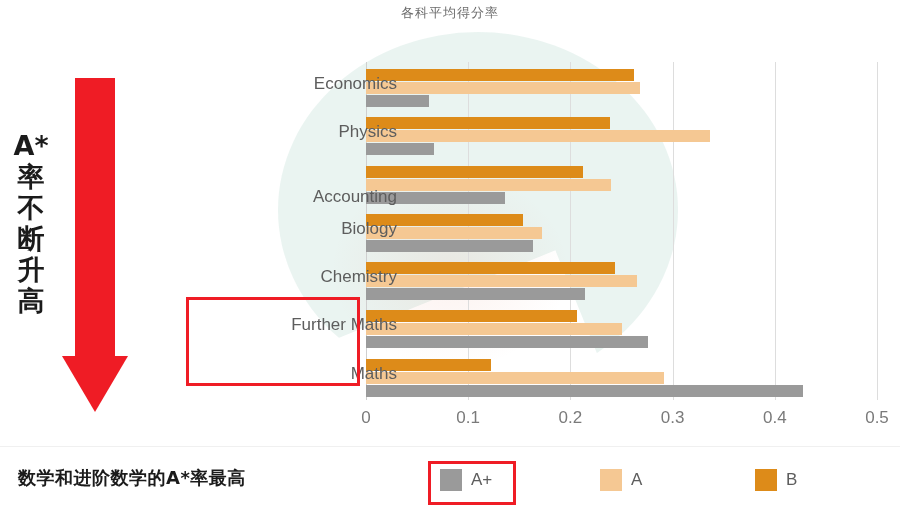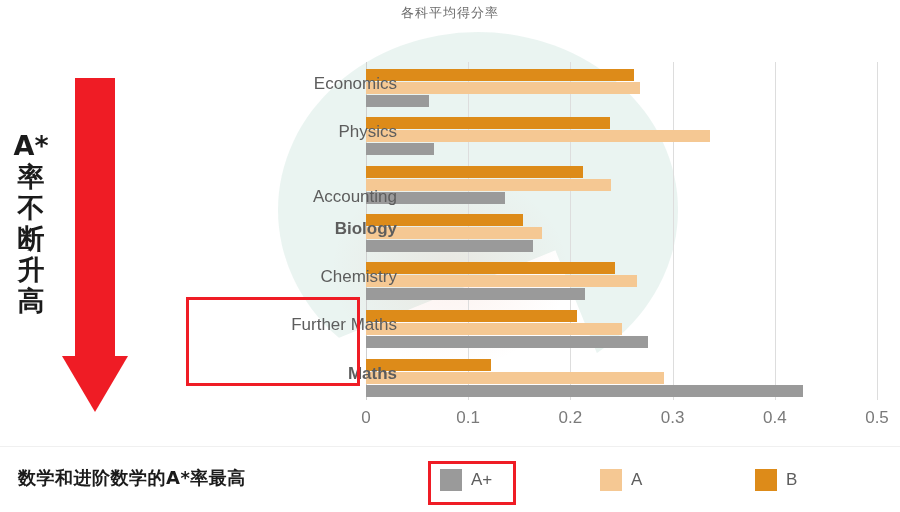--- a/index.html
+++ b/index.html
@@ -149,24 +149,24 @@
         <div class="bar b" style="width: 124.684px; top: 7px; background: rgb(221, 139, 25);"></div>
         <div class="bar a" style="width: 298.424px; top: 20px; background: rgb(245, 200, 147);"></div>
         <div class="bar ap" style="width: 437.416px; top: 33px; background: rgb(154, 154, 154);"></div>
       </div>
     </div>
 
   <div id="catlabels">
       <div class="catlabel" style="right: 544px; top: 74px;">Economics</div>
       <div class="catlabel" style="right: 544px; top: 122.286px;">Physics</div>
       <div class="catlabel" style="right: 544px; top: 170.571px; margin-top: 16px;">Accounting</div>
-      <div class="catlabel" style="right: 544px; top: 218.857px; font-weight: bold;">Biology</div>
+      <div class="catlabel" style="right: 544px; top: 218.857px;">Biology</div>
       <div class="catlabel" style="right: 544px; top: 267.143px;">Chemistry</div>
       <div class="catlabel" style="right: 544px; top: 315.429px; text-align: right;">Further Maths</div>
-      <div class="catlabel" style="right: 544px; top: 363.714px; font-weight: bold;">Maths</div>
+      <div class="catlabel" style="right: 544px; top: 363.714px;">Maths</div>
     </div>
   <div id="ticklabels">
       <div class="ticklabel" style="left: 336px; top: 408px;">0</div>
       <div class="ticklabel" style="left: 438.2px; top: 408px;">0.1</div>
       <div class="ticklabel" style="left: 540.4px; top: 408px;">0.2</div>
       <div class="ticklabel" style="left: 642.6px; top: 408px;">0.3</div>
       <div class="ticklabel" style="left: 744.8px; top: 408px;">0.4</div>
       <div class="ticklabel" style="left: 847px; top: 408px;">0.5</div>
     </div>
 

